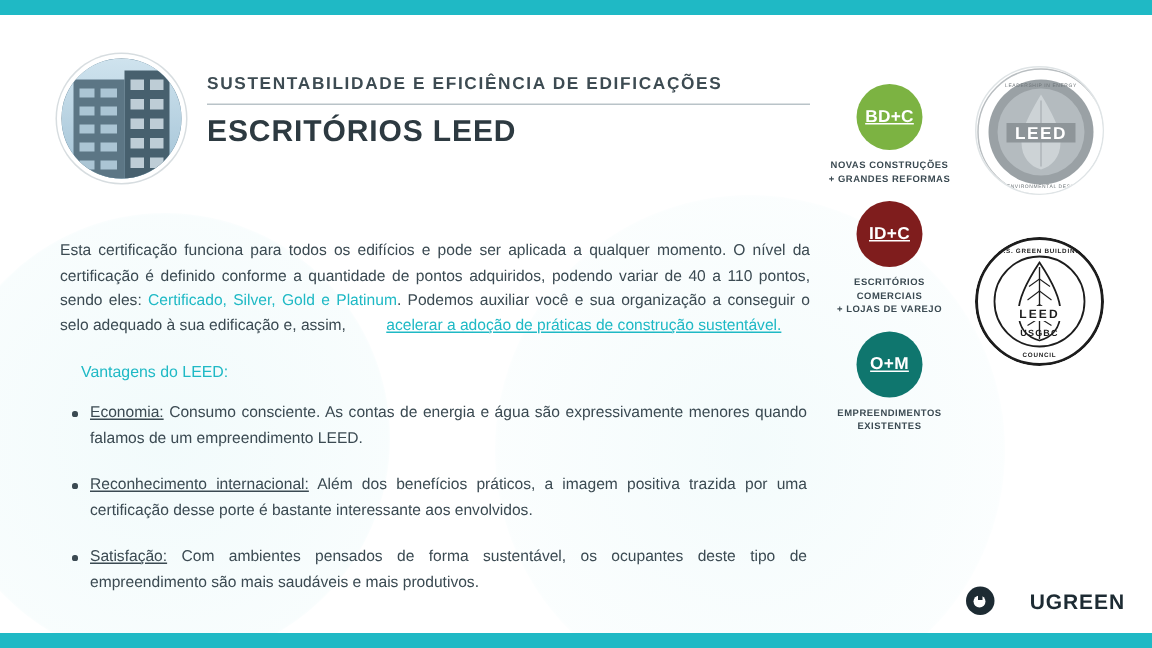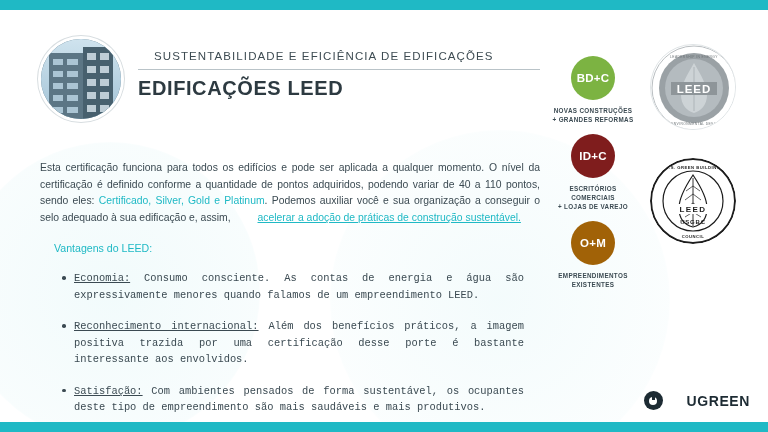--- a/index.html
+++ b/index.html
@@ -59,23 +59,23 @@
   }
   .photo-circle svg { display: block; }
   .header-text {
     position: absolute;
     left: 100px; top: 14px;
     width: 420px;
   }
   .kicker {
     font-size: 11.5px;
     letter-spacing: 1.1px;
-    font-weight: normal;
+    font-weight: bold;
     color: #3d4b52;
-    margin: 0 0 2px 16px;
+    margin: 0 0 2px 0;
     white-space: nowrap;
   }
   .rule {
     width: 402px; height: 1px;
     background: #b9c3c8;
     margin: 7px 0 7px 0;
   }
   .title {
     font-size: 20px;
     letter-spacing: 0.6px;
@@ -100,23 +100,22 @@
   }
   .lk { color: #1fb9c5; text-decoration: none; }
   .lk-u { color: #1fb9c5; text-decoration: underline; padding-left: 24px; }
   .sub-head {
     font-size: 10.6px;
     color: #1fb9c5;
     font-weight: normal;
     margin: 0 0 14px 14px;
   }
   ul.bullets {
-    margin: 16px; padding: 0 0 0 18px;
+    margin: 2px; padding: 0 0 0 18px;
     list-style: none;
-    font-family: Liberation Mono, monospace;
   }
   ul.bullets li {
     position: relative;
     font-size: 10.4px;
     line-height: 16.5px;
     color: #3b4a52;
     text-align: justify;
     margin-bottom: 15px;
   }
   ul.bullets li:before {
@@ -142,24 +141,25 @@
   }
   .circle {
     width: 44px; height: 44px;
     border-radius: 50%;
     margin: 0 auto 6px auto;
     color: #fff;
     font-weight: bold;
     font-size: 11.5px;
     display: flex; align-items: center; justify-content: center;
     letter-spacing: 0.2px;
+    text-decoration: underline;
   }
   .c-green { background: #7cb342; }
   .c-orange { background: #7f1d1d; }
-  .c-teal { background: #a16207; }
+  .c-teal { background: #0f766e; }
   .c-blue { background: #29a8dd; }
   .badge-cap {
     font-size: 6.3px;
     font-weight: bold;
     letter-spacing: 0.35px;
     color: #3b4a52;
     line-height: 9px;
     text-transform: uppercase;
   }
 
@@ -264,21 +264,21 @@
         </g>
         <g fill="#6f8a52" opacity="0.9">
           <ellipse cx="16" cy="82" rx="12" ry="7"></ellipse>
           <ellipse cx="72" cy="80" rx="14" ry="9"></ellipse>
         </g>
       </svg>
     </div>
     <div class="header-text">
       <p class="kicker">SUSTENTABILIDADE E EFICIÊNCIA DE EDIFICAÇÕES</p>
       <div class="rule"></div>
-      <h1 class="title">EDIFICAÇÕES LEED</h1>
+      <h1 class="title">ESCRITÓRIOS LEED</h1>
     </div>
   </div>
 
   <div class="body-col">
     <p class="para"><span>Esta certificação funciona para todos os edifícios e pode ser aplicada a qualquer momento. O nível da certificação é definido conforme a quantidade de pontos adquiridos, podendo variar de 40 a 110 pontos, sendo eles: </span><a class="lk" href="#">Certificado, Silver, Gold e Platinum</a><span>. Podemos auxiliar você e sua organização a conseguir o selo adequado à sua edificação e, assim, </span><a class="lk-u" href="#">acelerar a adoção de práticas de construção sustentável.</a></p>
 
     <p class="sub-head">Vantagens do LEED:</p>
 
     <ul class="bullets">
       <li><span class="u">Economia:</span><span> Consumo consciente. As contas de energia e água são expressivamente menores quando falamos de um empreendimento LEED.</span></li>

